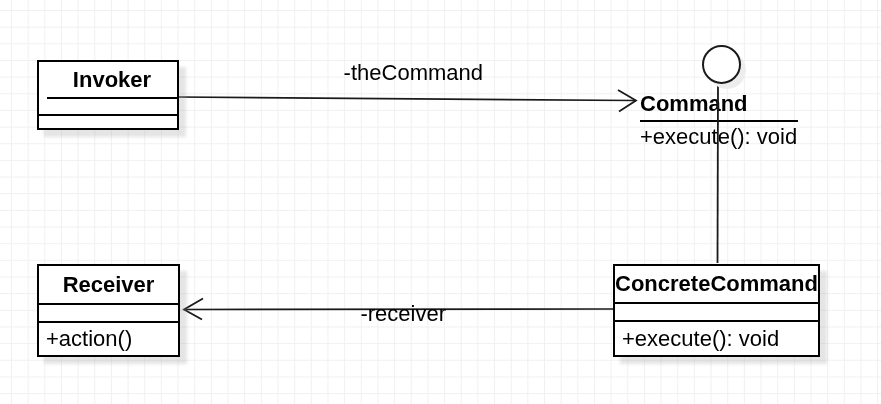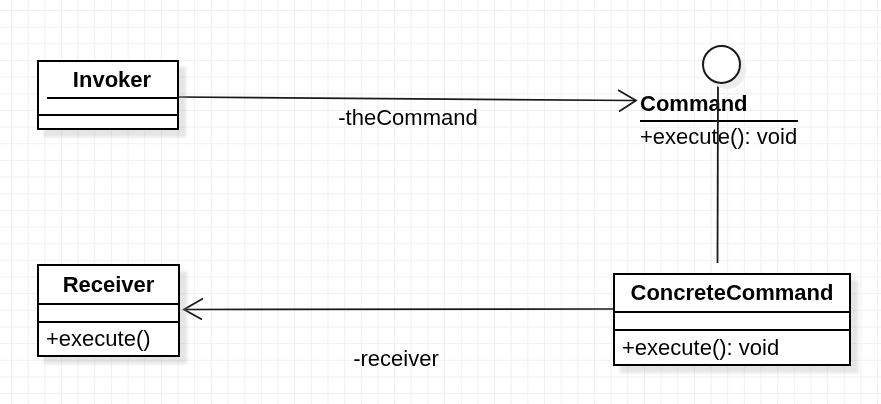--- a/index.html
+++ b/index.html
@@ -55,21 +55,21 @@
   }
 
   #invoker-box { left: 37px; top: 60px; width: 142px; height: 70px; z-index: 3; }
   #invoker-box .uml-title { height: 35px; margin-left: 8px; }
   #invoker-box .uml-empty.first { height: 15px; }
 
   #receiver-box { left: 37px; top: 264px; width: 143px; height: 93px; z-index: 3; }
   #receiver-box .uml-title { height: 37px; }
   #receiver-box .uml-empty.first { height: 16px; }
 
-  #concrete-box { left: 613px; top: 273px; width: 238px; height: 93px; z-index: 3; }
+  #concrete-box { left: 613px; top: 264px; width: 207px; height: 93px; z-index: 3; }
   #concrete-box .uml-title { height: 36px; }
   #concrete-box .uml-empty.first { height: 16px; }
 
   
   #command-iface {
     position: absolute;
     left: 640px; top: 88px; width: 158px;
     z-index: 1;
     color: #000000;
     text-align: left;
@@ -94,24 +94,23 @@
     position: absolute;
     left: 0; top: 0;
     z-index: 2;
   }
 
   
   .edge-label {
     position: absolute;
     font-size: 22px;
     color: #000000;
-    text-align: center;
+    text-align: right;
     white-space: nowrap;
     z-index: 4;
-    margin-top: 45px;
   }
   #label-thecommand { left: 333px; top: 60px; width: 150px; }
   #label-receiver   { left: 346px; top: 301px; width: 100px; }
 </style>
 </head>
 <body>
 
 <div class="canvas">
 
   <div id="command-iface">
@@ -135,21 +134,21 @@
 
   <div id="invoker-box" class="uml-box">
     <div class="uml-title">Invoker</div>
     <div class="uml-empty first"></div>
     <div class="uml-empty last"></div>
   </div>
 
   <div id="receiver-box" class="uml-box">
     <div class="uml-title">Receiver</div>
     <div class="uml-empty first"></div>
-    <div class="uml-attrs">+execute()</div>
+    <div class="uml-attrs">+action()</div>
   </div>
 
   <div id="concrete-box" class="uml-box">
     <div class="uml-title">ConcreteCommand</div>
     <div class="uml-empty first"></div>
     <div class="uml-attrs">+execute(): void</div>
   </div>
 
   <div id="label-thecommand" class="edge-label">-theCommand</div>
   <div id="label-receiver" class="edge-label">-receiver</div>

